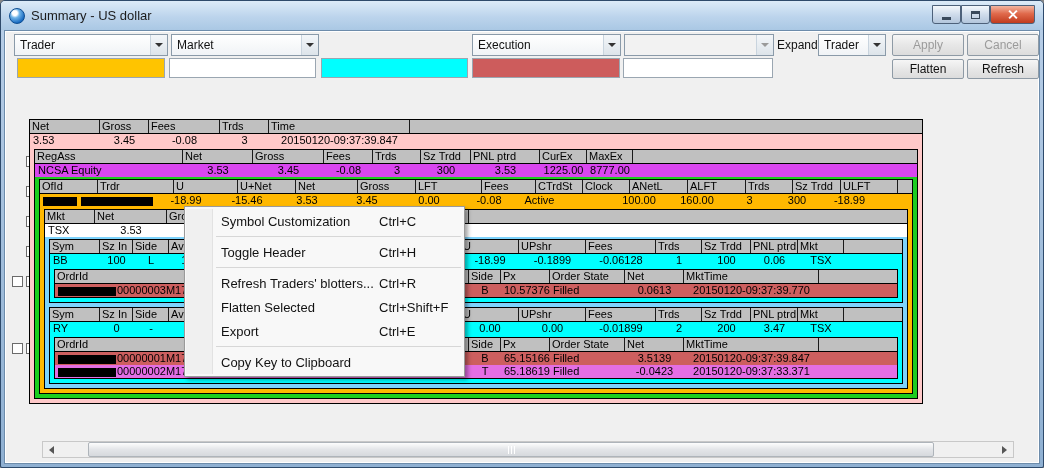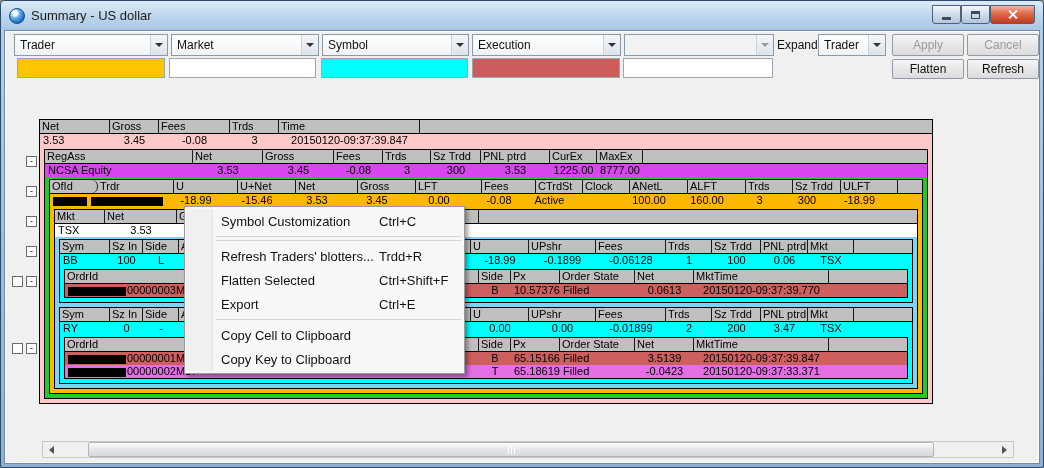--- a/index.html
+++ b/index.html
@@ -38,21 +38,21 @@
   .dd.disabled .tri-dn{border-top-color:#9a9a9a;}
   .cfield{position:absolute;top:26px;height:20px;border:1px solid #9aa6b1;}
   .lbl-expand{position:absolute;font-size:12px;color:#111;}
   .tbtn{position:absolute;height:22px;width:72px;border:1px solid #8e9aa5;border-radius:2px;
       background:linear-gradient(#f6f6f6,#e7e7e7 50%,#dcdcdc);font-size:12px;display:flex;align-items:center;justify-content:center;color:#111;}
   .tbtn.disabled{color:#9b9b9b;}
 
   
   .blotter{position:absolute;left:0;top:54px;right:0;bottom:28px;font-size:11px;}
   .frame{border:1px solid #000;margin:2px 4px 4px 4px;}
-  .f-root{position:absolute;left:33px;top:33px;width:894px;margin:0;}
+  .f-root{position:absolute;left:23px;top:33px;width:894px;margin:0;}
   .tbl{width:100%;}
   .hr{display:flex;height:14px;background:#c0c0c0;border-bottom:1px solid #000;}
   .hc{height:100%;border-right:1px solid #1a1a1a;padding:0 0 0 2px;font-size:11px;line-height:13px;color:#000;
       overflow:hidden;white-space:nowrap;flex:0 0 auto;}
   .hc.fill{flex:1 1 auto;border-right:none;}
   .dr{display:flex;height:13px;}
   .dc{height:100%;line-height:13px;text-align:center;overflow:hidden;white-space:nowrap;flex:0 0 auto;color:#000;}
   .dc.lft{text-align:left;padding-left:3px;}
   .dc.fill{flex:1 1 auto;}
   .bar{display:inline-block;height:9px;background:#000;vertical-align:middle;margin-right:1px;}
@@ -105,26 +105,20 @@
 
     <div class="toolbar">
       <div class="dd" style="left:8px;top:2px;width:154px;">
           <span>Trader</span>
           <span class="arrbox">
             <span class="tri-dn"></span>
           </span>
         </div>
       <div class="dd" style="left:165px;top:2px;width:148px;">
           <span>Market</span>
-          <span class="arrbox">
-            <span class="tri-dn"></span>
-          </span>
-        </div>
-      <div class="dd" style="left:316px;top:2px;width:147px;">
-          <span>Symbol</span>
           <span class="arrbox">
             <span class="tri-dn"></span>
           </span>
         </div>
       <div class="dd" style="left:466px;top:2px;width:149px;">
           <span>Execution</span>
           <span class="arrbox">
             <span class="tri-dn"></span>
           </span>
         </div>
@@ -208,21 +202,21 @@
                 <div class="dc" style="width: 50px;">300</div>
                 <div class="dc" style="width: 69px;">3.53</div>
                 <div class="dc" style="width: 47px;">1225.00</div>
                 <div class="dc" style="width: 46px;">8777.00</div>
                 <div class="dc fill"></div>
               </div>
             </div>
           <div class="frame" style="background: rgb(255, 184, 0);">
             <div class="tbl">
                 <div class="hr">
-                  <div class="hc" style="width: 48px; border-radius: 6px;">OfId</div>
+                  <div class="hc" style="width: 58px;">OfId</div>
                   <div class="hc" style="width: 76px;">Trdr</div>
                   <div class="hc" style="width: 64px;">U</div>
                   <div class="hc" style="width: 58px;">U+Net</div>
                   <div class="hc" style="width: 62px;">Net</div>
                   <div class="hc" style="width: 58px;">Gross</div>
                   <div class="hc" style="width: 66px;">LFT</div>
                   <div class="hc" style="width: 54px;">Fees</div>
                   <div class="hc" style="width: 47px;">CTrdSt</div>
                   <div class="hc" style="width: 47px;">Clock</div>
                   <div class="hc" style="width: 58px;">ANetL</div>
@@ -410,38 +404,38 @@
     </div>
 
     <div class="menu">
       <div class="menu-gutter"></div>
       <div class="menu-items">
           <div class="mi">
             <span class="ml">Symbol Customization</span>
             <span class="mk">Ctrl+C</span>
           </div>
           <div class="msep"></div>
+          <div class="mi">
+            <span class="ml">Toggle Header</span>
+            <span class="mk">Ctrl+H</span>
+          </div>
           <div class="msep"></div>
           <div class="mi">
             <span class="ml">Refresh Traders' blotters...</span>
-            <span class="mk">Trdd+R</span>
+            <span class="mk">Ctrl+R</span>
           </div>
           <div class="mi">
             <span class="ml">Flatten Selected</span>
             <span class="mk">Ctrl+Shift+F</span>
           </div>
           <div class="mi">
             <span class="ml">Export</span>
             <span class="mk">Ctrl+E</span>
           </div>
           <div class="msep"></div>
-          <div class="mi">
-            <span class="ml">Copy Cell to Clipboard</span>
-            <span class="mk"></span>
-          </div>
           <div class="mi">
             <span class="ml">Copy Key to Clipboard</span>
             <span class="mk"></span>
           </div>
         </div>
     </div>
 
     <div class="hscroll">
       <div class="sbtn">
           <span class="tri-l"></span>

